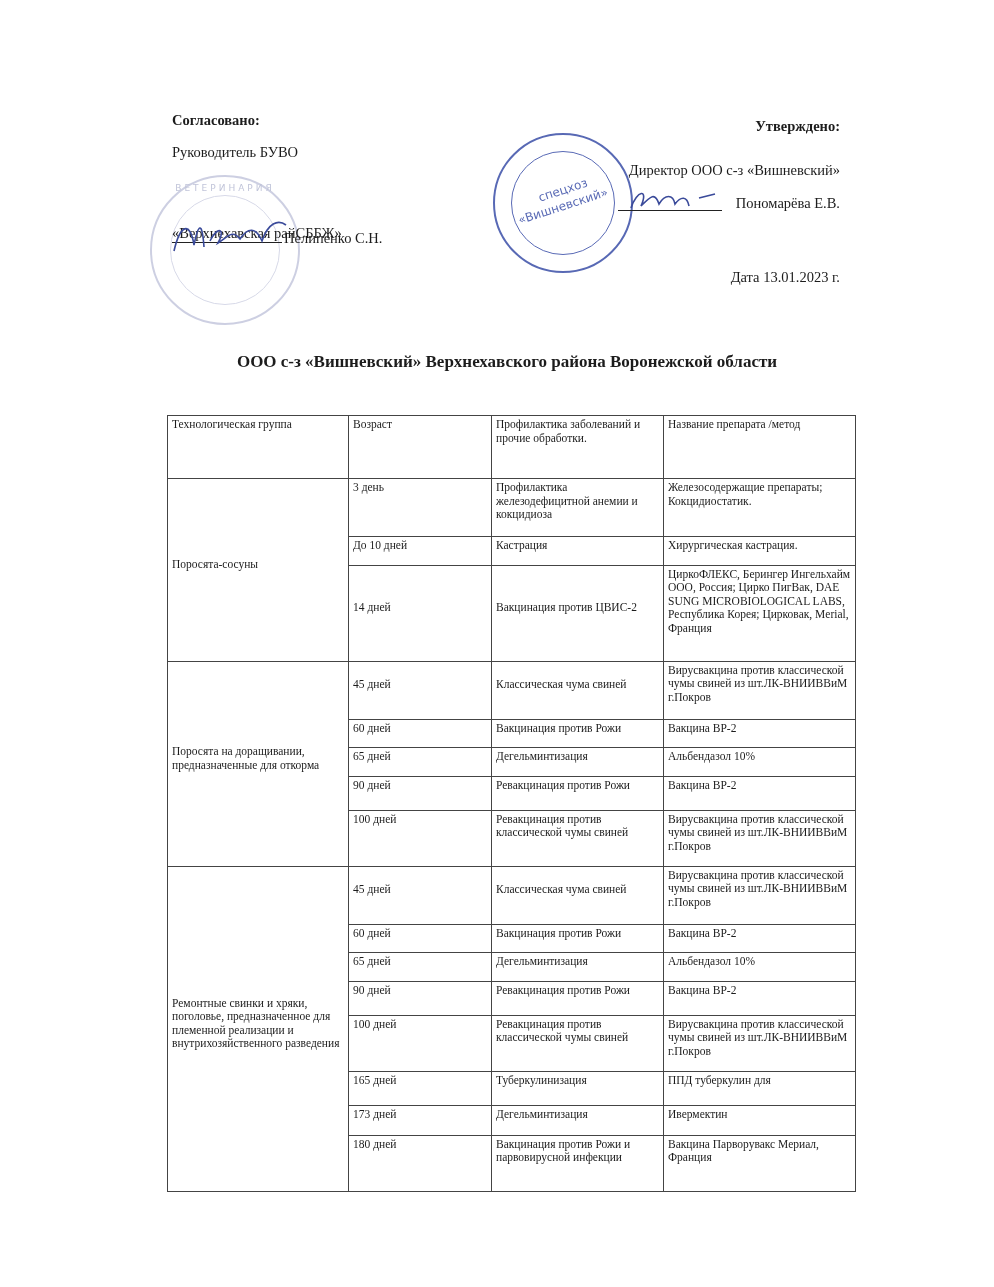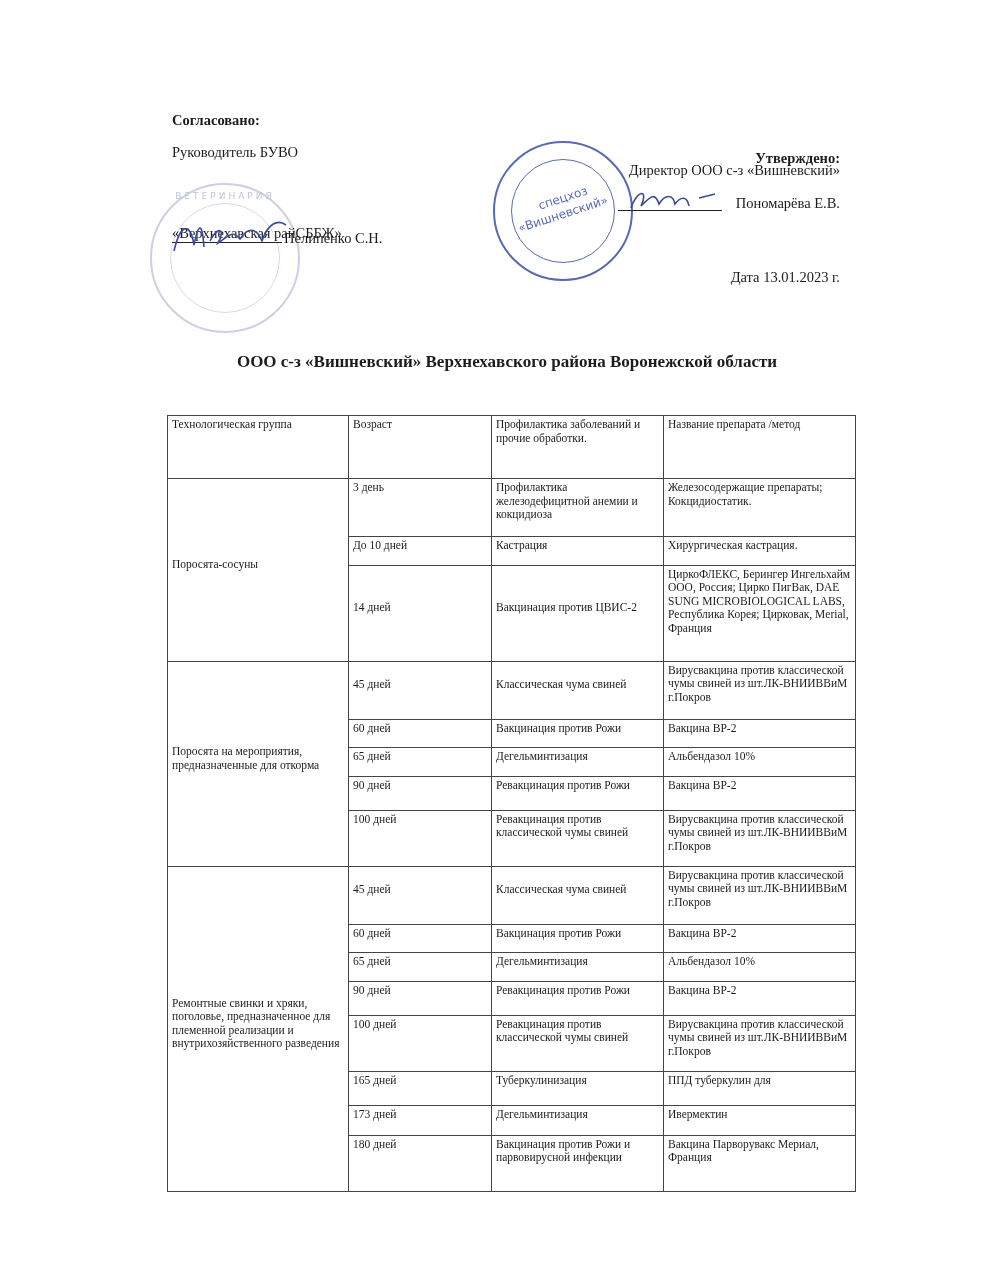--- a/index.html
+++ b/index.html
@@ -4,21 +4,21 @@
 <style>
   html, body { margin:0; padding:0; }
   body {
     width:994px; height:1287px; background:#ffffff; position:relative; overflow:hidden;
     font-family: "Liberation Serif", "DejaVu Serif", serif; color:#1c1c1c;
   }
   .abs { position:absolute; }
   .hdr-text { font-size:14.5px; line-height:17px; white-space:nowrap; }
   .bold { font-weight:bold; }
   .stamp {
-    position:absolute; border-radius:50%;margin-top:8px;
+    position:absolute; border-radius:50%;
   }
   .stamp-blue {
     left:493px; top:133px; width:140px; height:140px;
     border:2.5px solid #3b4fa8; box-sizing:border-box; opacity:0.85;
   }
   .stamp-blue .inner {
     position:absolute; left:16px; top:16px; right:16px; bottom:16px;
     border:1.5px solid #3b4fa8; border-radius:50%;
   }
   .stamp-blue .txt {
@@ -68,21 +68,21 @@
 <svg class="abs" style="left:170px; top:215px;" width="120" height="40">
   <path d="M4 36 C10 10, 20 5, 24 30 C28 10, 32 4, 34 32 M40 26 C48 10, 56 14, 48 28 C58 22, 62 14, 70 24 C78 12, 86 12, 92 26 C98 8, 108 4, 116 10" fill="none" stroke="#3a4a9a" stroke-width="1.6"></path>
 </svg>
 <div class="abs hdr-text" style="left:284px; top:230px;">Пелипенко С.Н.</div>
 
 <div class="stamp stamp-blue">
   <div class="inner"></div>
   <div class="txt" style="top:48px;">спецхоз</div>
   <div class="txt" style="top:64px;">«Вишневский»</div>
 </div>
-<div class="abs hdr-text bold" style="right:154px; top:118px; text-align:left;margin-top:32px;">Утверждено:</div>
+<div class="abs hdr-text bold" style="right:154px; top:118px; text-align:left;">Утверждено:</div>
 <div class="abs hdr-text" style="right:154px; top:162px; text-align:right;">Директор ООО с-з «Вишневский»</div>
 <div class="abs" style="left:618px; top:210px; width:104px; border-bottom:1px solid #222;"></div>
 <svg class="abs" style="left:625px; top:186px;" width="100" height="28">
   <path d="M6 22 C12 4, 24 2, 16 20 C26 10, 30 6, 34 18 C40 8, 48 8, 50 18 C56 10, 62 10, 64 20 M74 12 L90 8" fill="none" stroke="#3a4a9a" stroke-width="1.6"></path>
 </svg>
 <div class="abs hdr-text" style="right:154px; top:195px; text-align:left;">Пономарёва Е.В.</div>
 <div class="abs hdr-text" style="right:154px; top:269px; text-align:center;">Дата 13.01.2023 г.</div>
 
 <div class="title">
   <div>ООО с-з «Вишневский» Верхнехавского района Воронежской области</div>
@@ -116,21 +116,21 @@
       <td>Кастрация</td>
       <td>Хирургическая кастрация.</td>
     </tr>
     <tr style="height:96px">
       <td class="mid">14 дней</td>
       <td class="mid">Вакцинация против ЦВИС-2</td>
       <td>ЦиркоФЛЕКС, Берингер Ингельхайм ООО, Россия; Цирко ПигВак, DAE SUNG MICROBIOLOGICAL LABS, Республика Корея; Цирковак, Merial, Франция</td>
     </tr>
 
     <tr style="height:58px">
-      <td class="group" rowspan="5">Поросята на мероприятия, предназначенные для откорма</td>
+      <td class="group" rowspan="5">Поросята на доращивании, предназначенные для откорма</td>
       <td class="mid">45 дней</td>
       <td class="mid">Классическая чума свиней</td>
       <td>Вирусвакцина против классической чумы свиней из шт.ЛК-ВНИИВВиМ г.Покров</td>
     </tr>
     <tr>
       <td>60 дней</td>
       <td>Вакцинация против Рожи</td>
       <td>Вакцина ВР-2</td>
     </tr>
     <tr>

